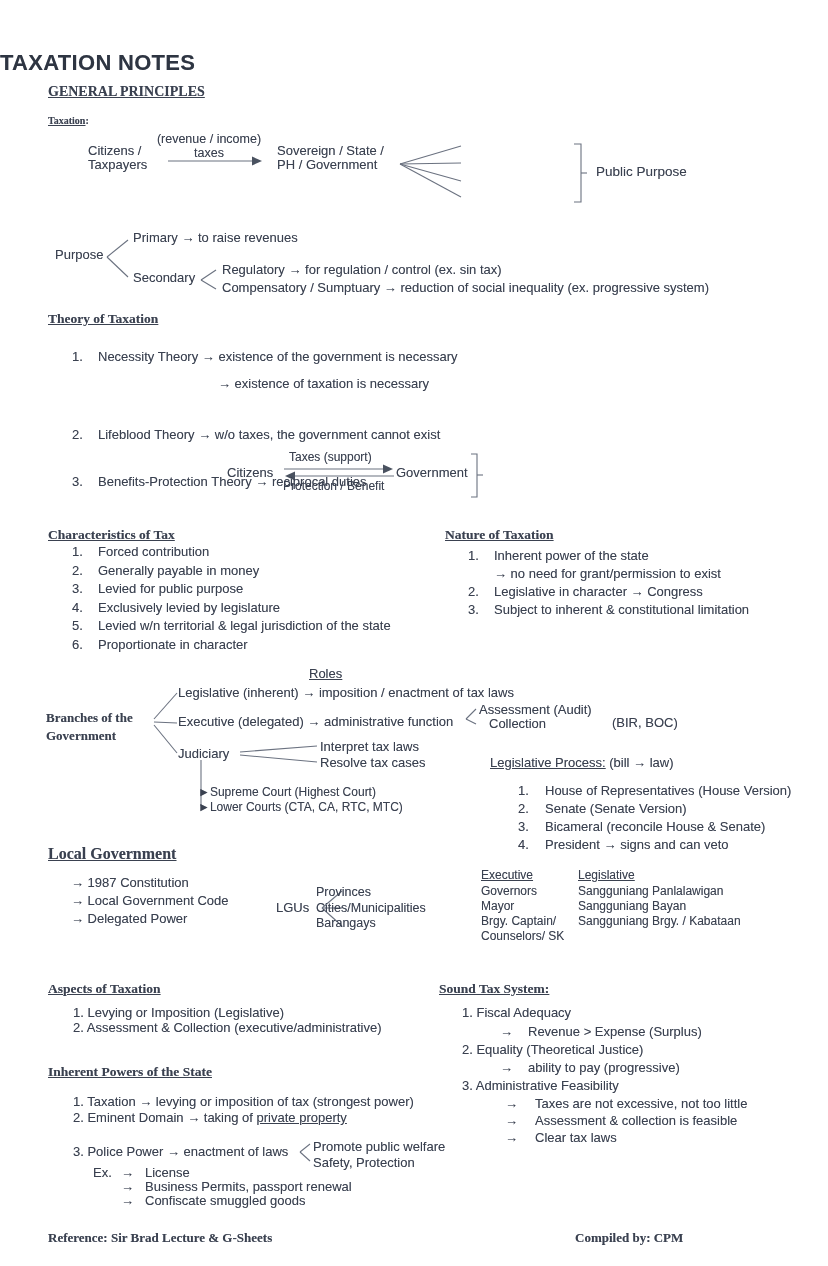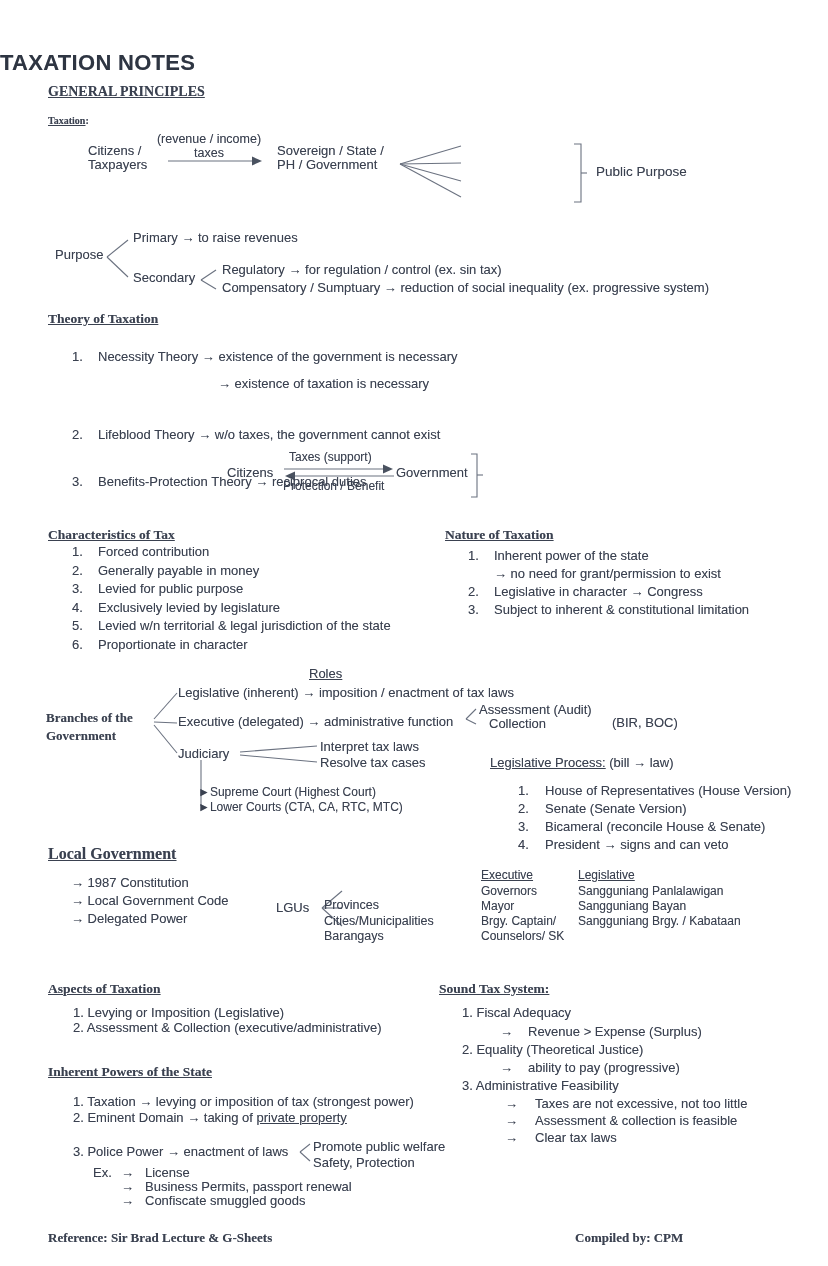--- a/index.html
+++ b/index.html
@@ -215,21 +215,21 @@
       <span>President → signs and can veto</span>
     </div>
 
   <div class="t b u" style="left:48px;top:845px;font-size:16px;">Local Government</div>
   <div class="t lh18" style="left:71px;top:874px;">
     <div>→ 1987 Constitution</div>
     <div>→ Local Government Code</div>
     <div>→ Delegated Power</div>
   </div>
   <div class="t" style="left:276px;top:901px;">LGUs</div>
-  <div class="t s125 lh155" style="left:324px;top:885px;margin-top:13px;">
+  <div class="t s125 lh155" style="left:316px;top:885px;">
     <div>Provinces</div>
     <div>Cities/Municipalities</div>
     <div>Barangays</div>
   </div>
   <div class="t s12 u" style="left:481px;top:869px;">Executive</div>
   <div class="t s12 u" style="left:578px;top:869px;">Legislative</div>
   <div class="t s12 lh15" style="left:481px;top:884px;">
     <div>Governors</div>
     <div>Mayor</div>
     <div>Brgy. Captain/</div>

